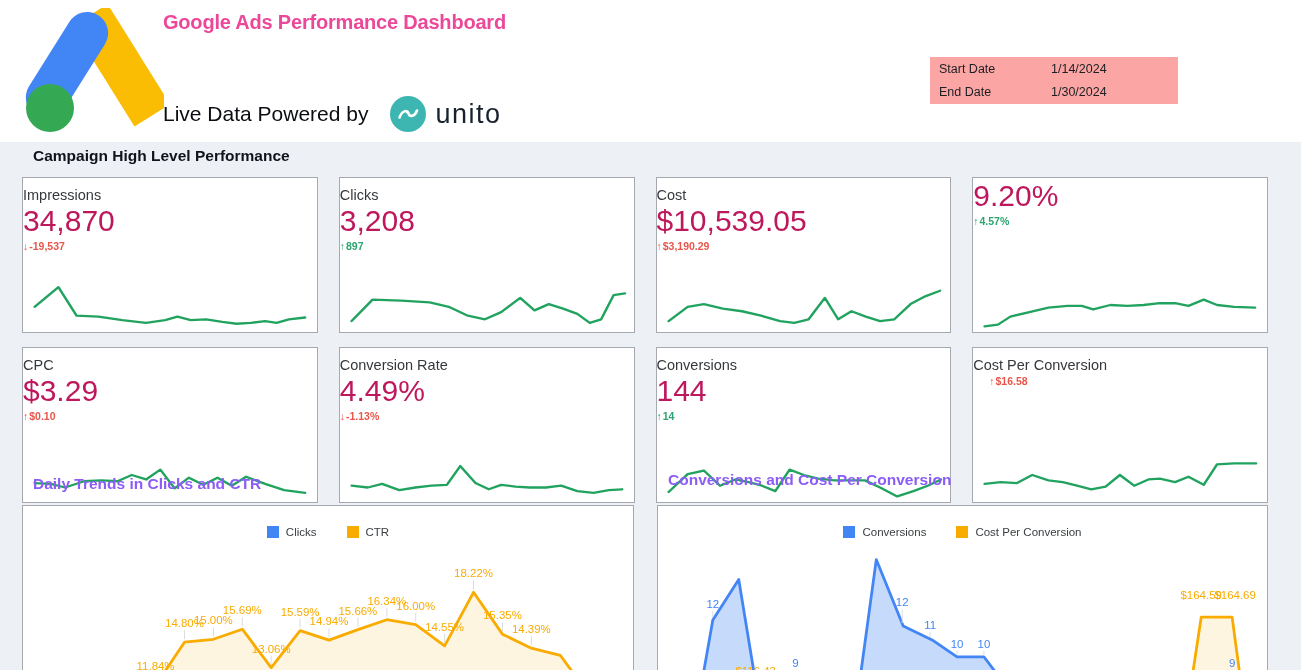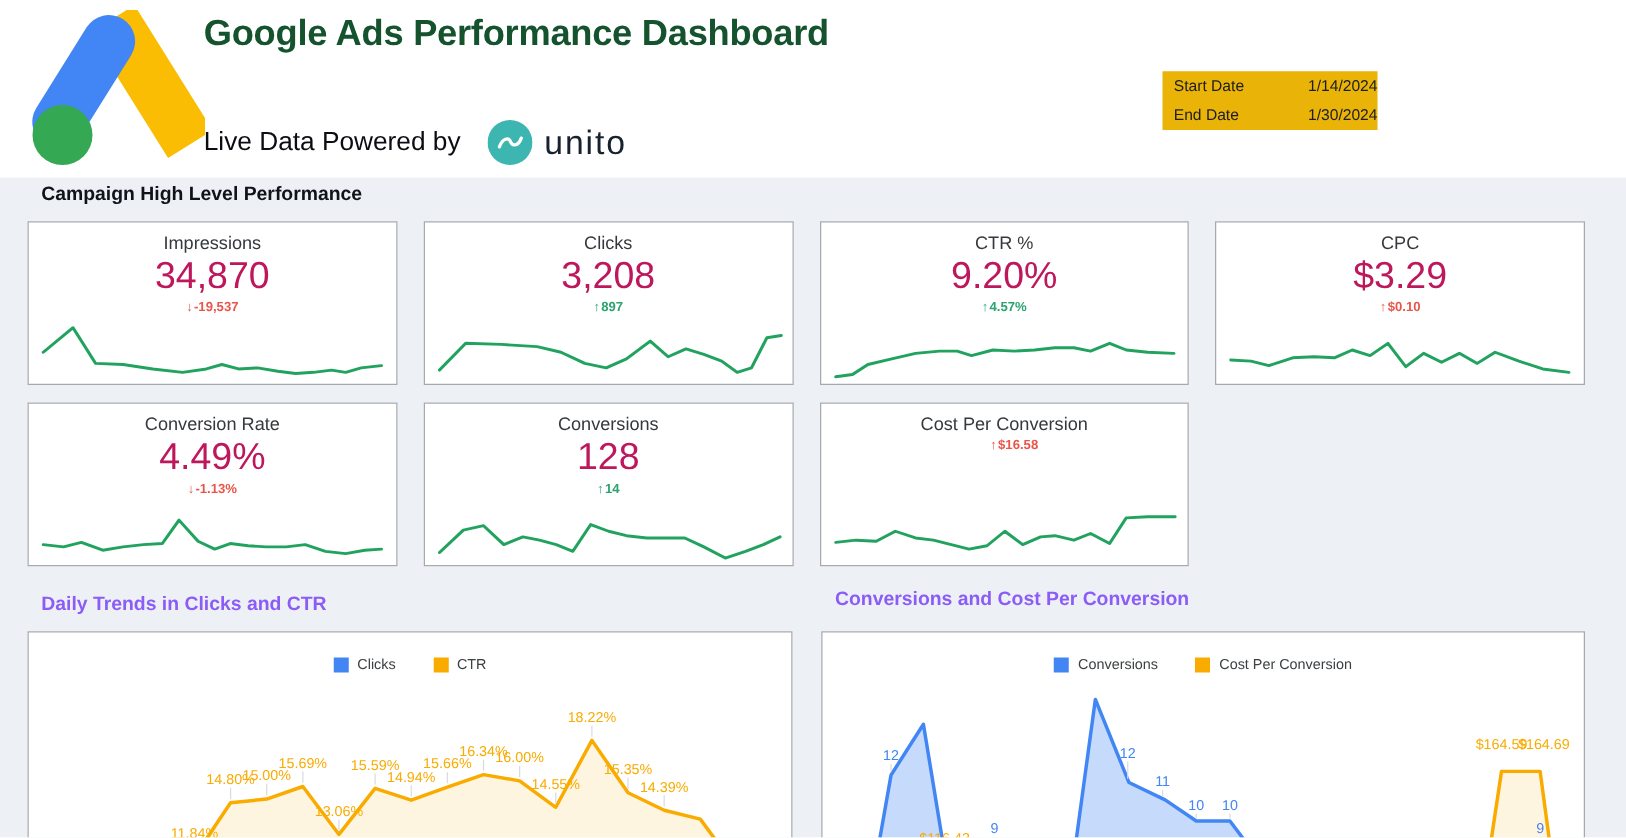--- a/index.html
+++ b/index.html
@@ -1,36 +1,36 @@
 <!DOCTYPE html>
 <html><head>
 <meta charset="utf-8">
 <style>
   html,body{margin:0;padding:0;background:#fff;}
   .page{position:relative;width:1301px;height:670px;overflow:hidden;background:#fff;
         font-family:"Liberation Sans",sans-serif;-webkit-font-smoothing:antialiased;}
   
   .hdr{position:absolute;top:0;left:0;width:1301px;height:142px;background:#ffffff;}
   .ads-logo{position:absolute;left:14px;top:8px;}
-  .page-title{position:absolute;left:163px;top:11px;font-size:29px;font-weight:bold;color:#14532d;letter-spacing:-0.2px;}
+  .page-title{position:absolute;left:163px;top:11px;font-size:20px;font-weight:bold;color:#ec4899;letter-spacing:-0.2px;}
   .powered{position:absolute;left:163px;top:96px;display:flex;align-items:center;gap:22px;}
   .powered-text{font-size:21px;color:#0b0d12;}
   .unito{display:flex;align-items:center;gap:9px;}
   .unito-word{font-size:27px;color:#17222e;letter-spacing:1.5px;}
-  .date-panel{position:absolute;left:930px;top:57px;width:172px;height:47px;background:#eab308;}
+  .date-panel{position:absolute;left:930px;top:57px;width:248px;height:47px;background:#fca5a5;}
   .date-row{display:flex;height:23px;align-items:center;font-size:12.5px;color:#1c1e21;}
   .date-label{width:112px;padding-left:9px;}
   .date-value{}
   
   .body-bg{position:absolute;top:142px;left:0;width:1301px;height:528px;background:#edf1f6;}
   .section-title{position:absolute;left:33px;top:147px;font-size:15.5px;font-weight:bold;color:#101319;}
   .kpi-grid{position:absolute;left:22px;top:177px;width:1246px;display:grid;
             grid-template-columns:repeat(4,1fr);gap:14px 21px;}
-  .kpi-card{background:#fff;border:1px solid #a6aab0;height:131px;box-sizing:border-box;
-            text-align:center;position:relative;}
+  .kpi-card{background:#fff;border:1px solid #a6aab0;height:156px;box-sizing:border-box;
+            text-align:left;position:relative;}
   .kpi-title{margin-top:9px;font-size:14.5px;color:#35383c;}
   .kpi-value{margin-top:1px;font-size:30px;color:#be185d;}
   .kpi-delta{margin-top:2px;font-size:10.5px;font-weight:bold;}
   .kpi-delta .arr{margin-right:1px;}
   .spark{position:absolute;left:4px;bottom:2px;width:calc(100% - 8px);height:50px;}
   .chart-title{position:absolute;font-size:15.5px;font-weight:bold;color:#8b5cf6;}
   #title-left{left:33px;top:475px;}
   #title-right{left:668px;top:471px;}
   .panel{position:absolute;background:#fff;border:1px solid #a6aab0;box-sizing:border-box;}
   #panel-left{left:22px;top:505px;width:612px;height:250px;}
@@ -94,21 +94,28 @@
     </div>
     <div class="kpi-card">
       <div class="kpi-title">Clicks</div>
       <div class="kpi-value">3,208</div>
       <div class="kpi-delta" style="color: rgb(45, 163, 111);"><span class="arr">↑</span><span>897</span></div>
       <svg class="spark" viewBox="0 0 300 56" preserveAspectRatio="none">
           <polyline points="8,46 30,22 60,23 90,25 110,30 130,40 148,44 165,36 185,20 200,34 215,27 230,32 245,38 258,48 270,44 283,17 295,15" fill="none" stroke="#21a35f" stroke-width="2.6" stroke-linejoin="round" stroke-linecap="round"></polyline>
         </svg>
     </div>
     <div class="kpi-card">
-      <div class="kpi-title">CTR %</div>
+      <div class="kpi-title">Cost</div>
+      <div class="kpi-value">$10,539.05</div>
+      <div class="kpi-delta" style="color: rgb(232, 86, 75);"><span class="arr">↑</span><span>$3,190.29</span></div>
+      <svg class="spark" viewBox="0 0 300 56" preserveAspectRatio="none">
+          <polyline points="8,46 28,30 45,27 65,32 85,35 105,40 125,46 140,48 155,44 172,20 186,44 200,35 215,41 230,46 245,44 262,27 278,18 293,12" fill="none" stroke="#21a35f" stroke-width="2.6" stroke-linejoin="round" stroke-linecap="round"></polyline>
+        </svg>
+    </div>
+    <div class="kpi-card">
       <div class="kpi-value">9.20%</div>
       <div class="kpi-delta" style="color: rgb(45, 163, 111);"><span class="arr">↑</span><span>4.57%</span></div>
       <svg class="spark" viewBox="0 0 300 56" preserveAspectRatio="none">
           <polyline points="8,52 22,50 35,41 55,36 75,31 95,29 110,29 122,33 140,28 158,29 175,28 192,26 208,26 222,29 238,22 252,28 270,30 292,31" fill="none" stroke="#21a35f" stroke-width="2.6" stroke-linejoin="round" stroke-linecap="round"></polyline>
         </svg>
     </div>
     <div class="kpi-card">
       <div class="kpi-title">CPC</div>
       <div class="kpi-value">$3.29</div>
       <div class="kpi-delta" style="color: rgb(232, 86, 75);"><span class="arr">↑</span><span>$0.10</span></div>
@@ -119,21 +126,21 @@
     <div class="kpi-card">
       <div class="kpi-title">Conversion Rate</div>
       <div class="kpi-value">4.49%</div>
       <div class="kpi-delta" style="color: rgb(232, 86, 75);"><span class="arr">↓</span><span>-1.13%</span></div>
       <svg class="spark" viewBox="0 0 300 56" preserveAspectRatio="none">
           <polyline points="8,40 25,42 40,38 58,45 75,42 92,40 108,39 122,18 138,37 152,44 165,39 180,41 195,42 212,42 228,40 245,46 262,48 278,45 292,44" fill="none" stroke="#21a35f" stroke-width="2.6" stroke-linejoin="round" stroke-linecap="round"></polyline>
         </svg>
     </div>
     <div class="kpi-card">
       <div class="kpi-title">Conversions</div>
-      <div class="kpi-value">128</div>
+      <div class="kpi-value">144</div>
       <div class="kpi-delta" style="color: rgb(45, 163, 111);"><span class="arr">↑</span><span>14</span></div>
       <svg class="spark" viewBox="0 0 300 56" preserveAspectRatio="none">
           <polyline points="8,47 28,27 45,23 62,40 78,33 92,36 106,40 120,46 135,22 150,28 165,32 182,34 198,34 214,34 230,42 248,52 265,46 280,40 294,33" fill="none" stroke="#21a35f" stroke-width="2.6" stroke-linejoin="round" stroke-linecap="round"></polyline>
         </svg>
     </div>
     <div class="kpi-card">
       <div class="kpi-title">Cost Per Conversion</div>
       <div class="kpi-delta" style="color: rgb(232, 86, 75); margin-left: 16px;"><span class="arr">↑</span><span>$16.58</span></div>
       <svg class="spark" viewBox="0 0 300 56" preserveAspectRatio="none">
           <polyline points="8,38 25,36 42,37 58,28 75,34 90,36 105,40 120,44 135,41 150,28 165,40 180,33 192,32 208,36 222,30 238,39 252,16 270,15 293,15" fill="none" stroke="#21a35f" stroke-width="2.6" stroke-linejoin="round" stroke-linecap="round"></polyline>

